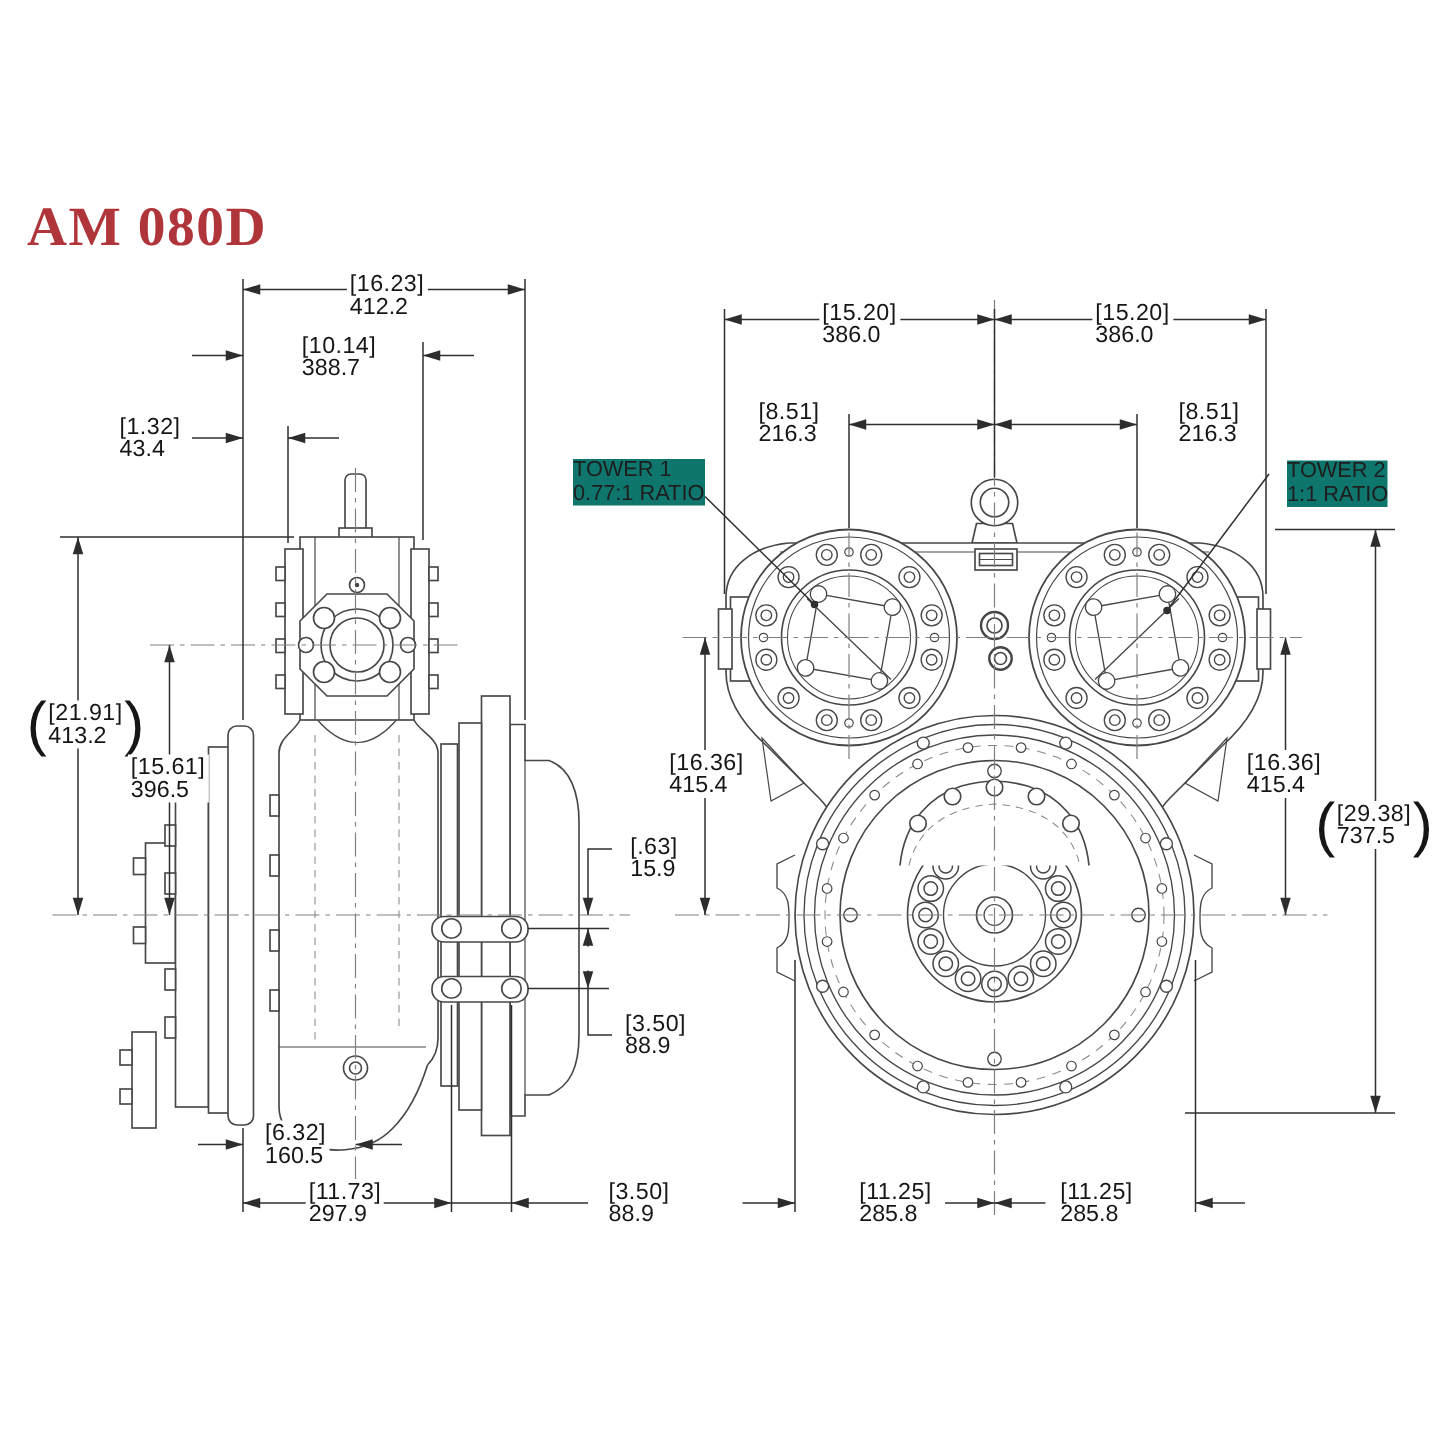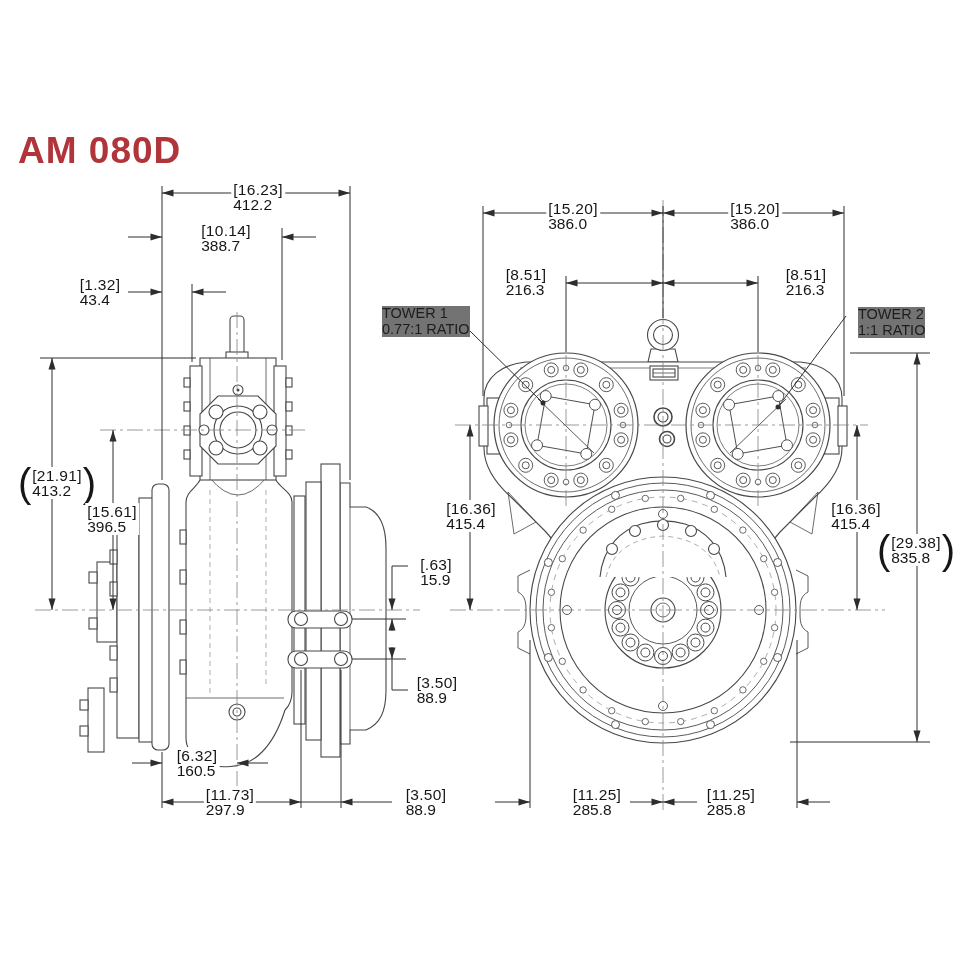--- a/index.html
+++ b/index.html
@@ -1,28 +1,28 @@
 <!DOCTYPE html>
 <html><head>
 <meta charset="utf-8">
 <style>
   html,body{margin:0;padding:0;background:#ffffff;}
   #canvas{position:relative;width:960px;height:960px;background:#fff;overflow:hidden;
           font-family:"Liberation Sans", sans-serif;}
   #canvas svg{position:absolute;left:0;top:0;}
   .title{position:absolute;left:18px;top:130px;font-size:37px;font-weight:bold;
-         color:#b0353a;letter-spacing:1px;}
+         color:#b0353a;letter-spacing:1px;font-family:Liberation Serif, serif;}
   .dim{position:absolute;transform:translate(-50%,-50%);text-align:left;
        font-size:15.5px;line-height:15px;color:#161616;background:#fff;
        padding:1px 2px;white-space:nowrap;}
   .dim .din{letter-spacing:0.3px;}
   .dim.paren{display:flex;align-items:center;}
   .dim.paren .par{font-size:40px;font-weight:300;line-height:30px;padding:0 1px;}
   .twr{position:absolute;font-size:14.5px;line-height:15.5px;color:#1d1d1d;
-       background:#737373;white-space:nowrap;}
+       background:#0f766e;white-space:nowrap;}
 </style>
 </head>
 <body>
 
 <div id="canvas">
 
 <svg width="960" height="960" viewBox="0 0 960 960">
   <defs>
     <marker id="ar" markerWidth="13" markerHeight="9" refX="12" refY="4.5" orient="auto-start-reverse" markerUnits="userSpaceOnUse">
       <path d="M0.5,1 L12,4.5 L0.5,8 Z" fill="#2d2d2d"></path>
@@ -458,21 +458,21 @@
   <div class="dmm">415.4</div>
 </div>
 <div class="dim" style="left:856px;top:516px">
   <div class="din">[16.36]</div>
   <div class="dmm">415.4</div>
 </div>
 <div class="dim paren" style="left:916px;top:550px">
   <span class="par">(</span>
   <div>
     <div class="din">[29.38]</div>
-    <div class="dmm">835.8</div>
+    <div class="dmm">737.5</div>
   </div>
   <span class="par">)</span>
 </div>
 <div class="dim" style="left:597px;top:802px">
   <div class="din">[11.25]</div>
   <div class="dmm">285.8</div>
 </div>
 <div class="dim" style="left:731px;top:802px">
   <div class="din">[11.25]</div>
   <div class="dmm">285.8</div>

